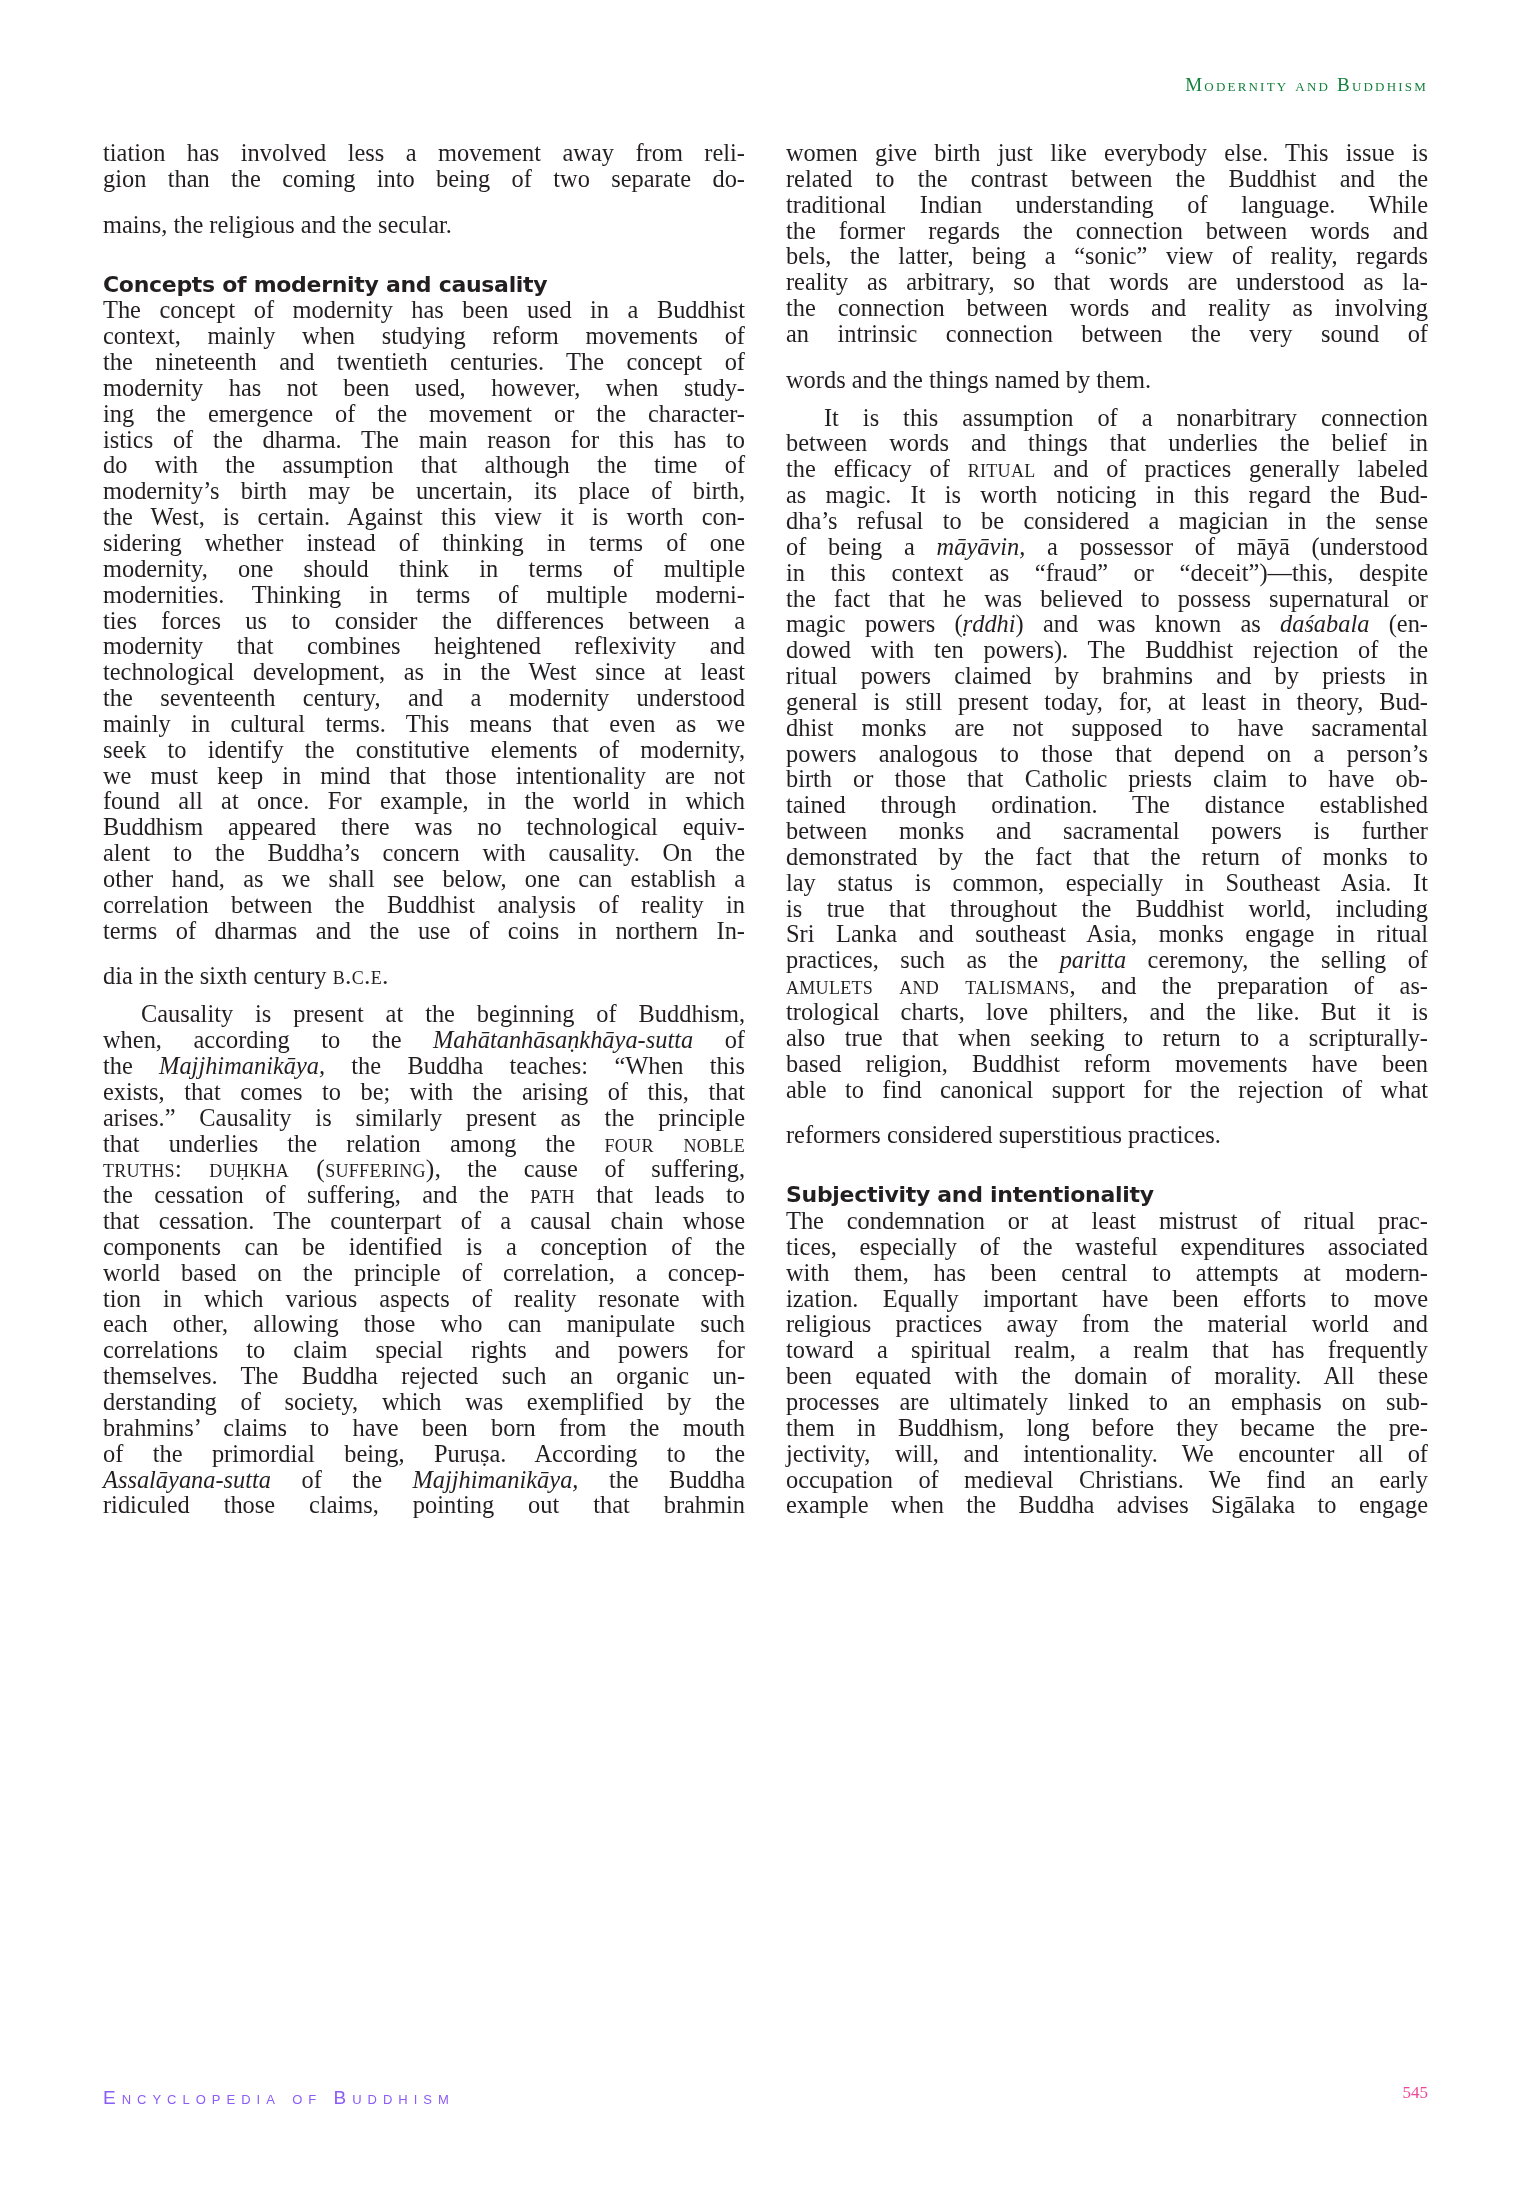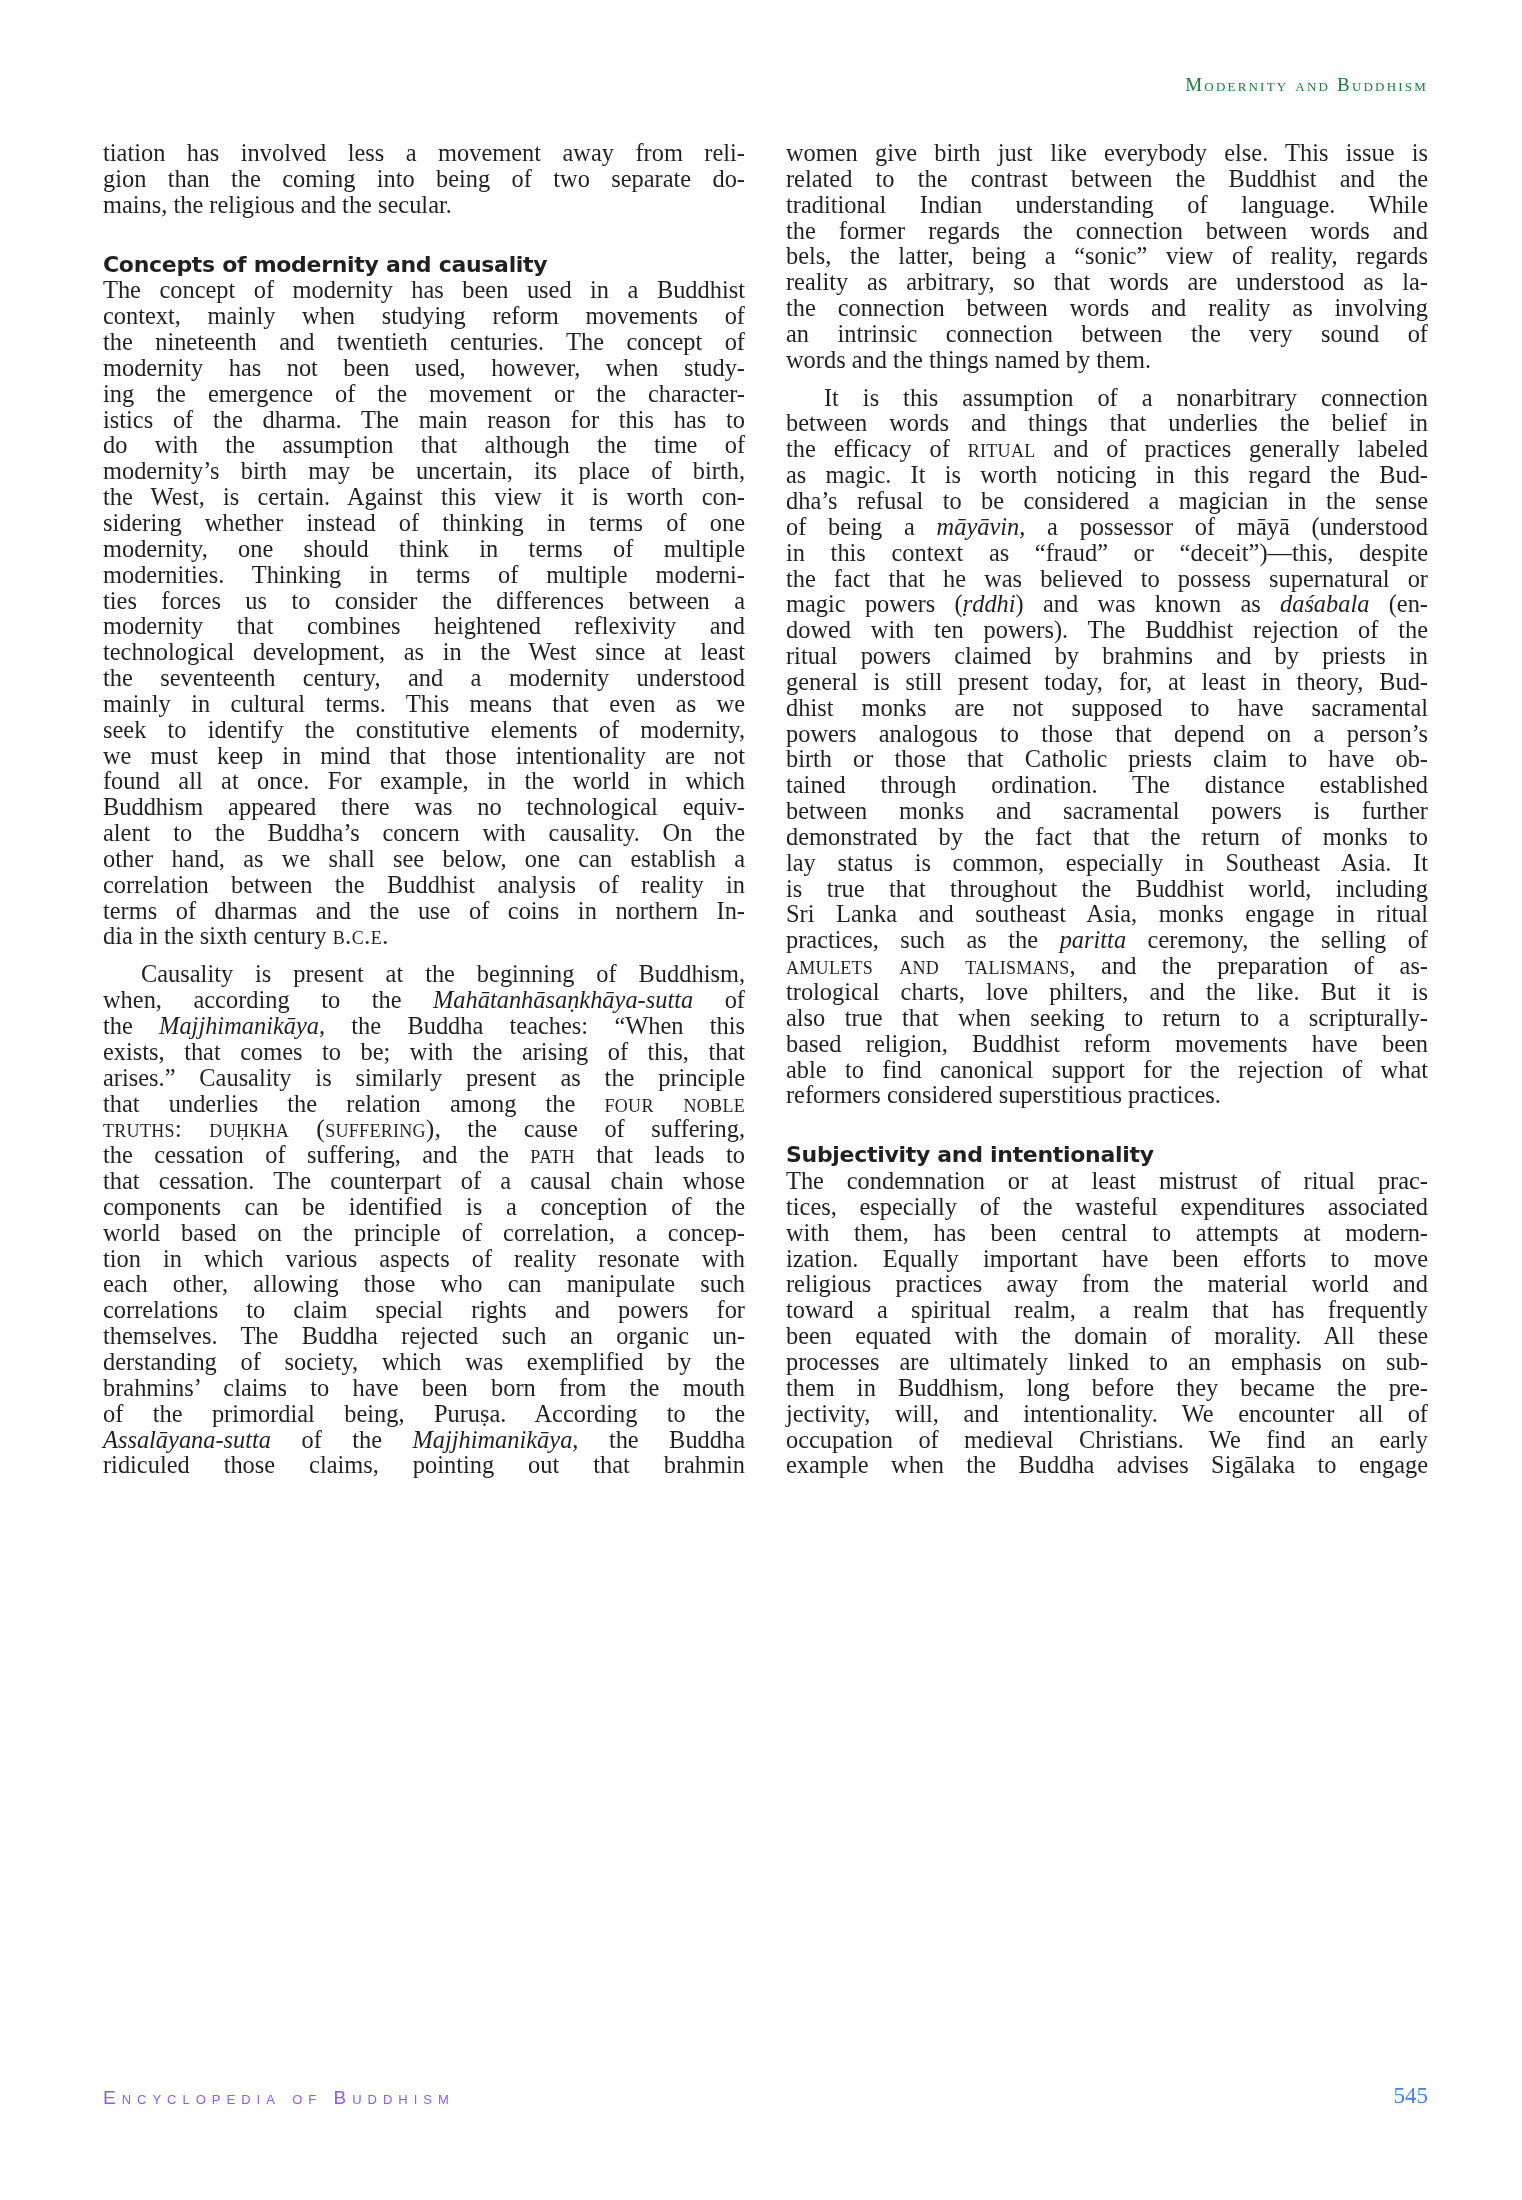--- a/index.html
+++ b/index.html
@@ -12,39 +12,39 @@
   .column {
     position: absolute; top: 140px; width: 642px;
     font-family: "Liberation Serif", serif; font-size: 24.4px; line-height: 25.85px;
   }
   .col-left { left: 103px; }
   .col-right { left: 786px; }
   .line {
     display: block; height: 25.85px; white-space: nowrap;
     text-align: justify; text-align-last: justify;
   }
-  .line.last { text-align-last: left; }
+  .line.last { text-align-last: left; margin-top: 20px; }
   .line.indent { padding-left: 38px; }
   .para-gap { height: 12px; }
   .section-gap { height: 26px; }
   .heading {
     font-family: "DejaVu Sans", sans-serif; font-weight: bold; font-size: 22px;
     line-height: 25.85px; height: 25.85px; letter-spacing: -0.3px; margin-top: 8px;
     white-space: nowrap;
   }
   .sc { font-variant: small-caps; text-transform: lowercase; font-size: 1.05em; letter-spacing: 0.3px; }
   i { font-style: italic; }
   .footer-title {
     position: absolute; top: 2087px; left: 103px;
     font-family: "Liberation Sans", sans-serif; font-size: 19px; letter-spacing: 6px;
     font-variant: small-caps; color: #8b5cf6;
   }
   .page-number {
     position: absolute; top: 2083px; right: 94px;
-    font-family: "Liberation Serif", serif; font-size: 23px; color: #3b82f6;
+    font-family: "Liberation Serif", serif; font-size: 17px; color: #ec4899;
   }
 </style>
 </head>
 <body>
 
 <div class="running-head">Modernity and Buddhism</div>
 
 <div class="column col-left">
   <div>
     <span class="line">tiation has involved less a movement away from reli-</span>

